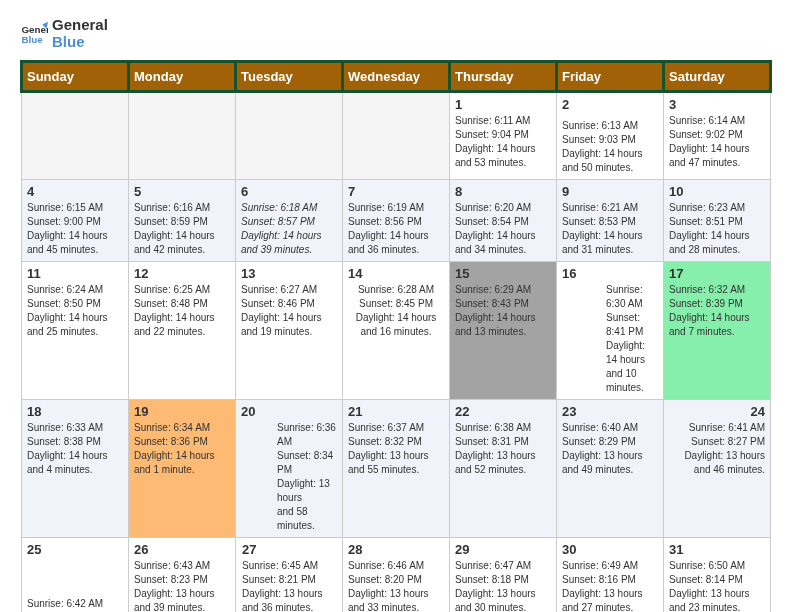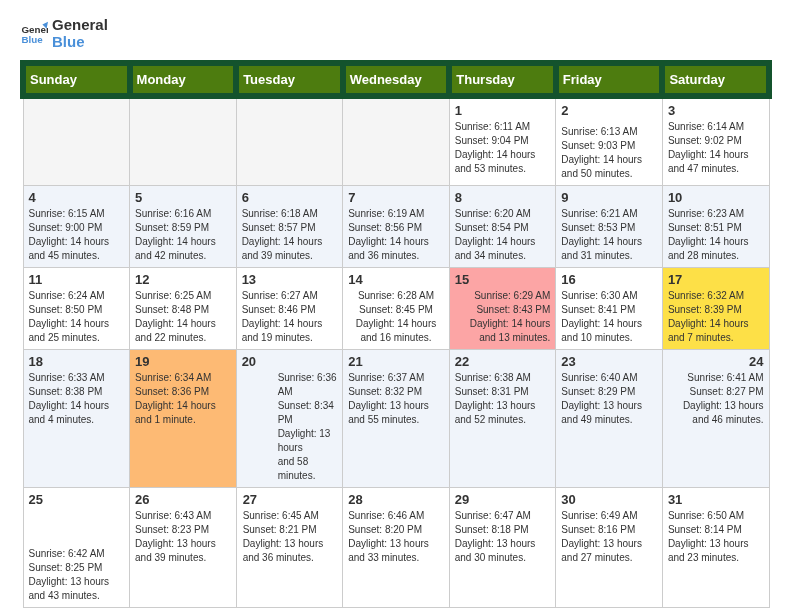--- a/index.html
+++ b/index.html
@@ -36,27 +36,27 @@
     .location {
       font-size: 16px;
       color: #444;
     }
     table {
       width: 100%;
       border-collapse: collapse;
       table-layout: fixed;
     }
     th {
-      background-color: #4d7c0f;
+      background-color: #a16207;
       color: #fff;
       font-size: 13px;
       font-weight: bold;
       padding: 6px 4px;
       text-align: left;
-      border: 6px solid #14532d;
+      border: 3px solid #14532d;
     }
     td {
       vertical-align: top;
       border: 1px solid #ccc;
       padding: 4px 5px;
       font-size: 10.5px;
       color: #333;
       height: 80px;
       background: #fff;
     }
@@ -151,21 +151,21 @@
         </td>
         <td style="background: rgb(240, 244, 250);">
           <span class="day-number">5</span>
           <div class="day-info" style="white-space: pre-line;">Sunrise: 6:16 AM
 Sunset: 8:59 PM
 Daylight: 14 hours
 and 42 minutes.</div>
         </td>
         <td style="background: rgb(240, 244, 250);">
           <span class="day-number">6</span>
-          <div class="day-info" style="white-space: pre-line;">Sunrise: 6:18 AM
+          <div class="day-info" style="white-space: pre-line; font-style: italic;">Sunrise: 6:18 AM
 Sunset: 8:57 PM
 Daylight: 14 hours
 and 39 minutes.</div>
         </td>
         <td style="background: rgb(240, 244, 250);">
           <span class="day-number">7</span>
           <div class="day-info" style="white-space: pre-line;">Sunrise: 6:19 AM
 Sunset: 8:56 PM
 Daylight: 14 hours
 and 36 minutes.</div>
@@ -214,35 +214,35 @@
 Daylight: 14 hours
 and 19 minutes.</div>
         </td>
         <td style="background: rgb(255, 255, 255);">
           <span class="day-number">14</span>
           <div class="day-info" style="white-space: pre-line; text-align: center;">Sunrise: 6:28 AM
 Sunset: 8:45 PM
 Daylight: 14 hours
 and 16 minutes.</div>
         </td>
-        <td style="background: #fca5a5;">
+        <td style="background: #a3a3a3;">
           <span class="day-number">15</span>
-          <div class="day-info" style="white-space: pre-line; text-align: right;">Sunrise: 6:29 AM
+          <div class="day-info" style="white-space: pre-line;">Sunrise: 6:29 AM
 Sunset: 8:43 PM
 Daylight: 14 hours
 and 13 minutes.</div>
         </td>
         <td style="background: rgb(255, 255, 255);">
           <span class="day-number">16</span>
-          <div class="day-info" style="white-space: pre-line;">Sunrise: 6:30 AM
+          <div class="day-info" style="white-space: pre-line; margin-left: 44px;">Sunrise: 6:30 AM
 Sunset: 8:41 PM
 Daylight: 14 hours
 and 10 minutes.</div>
         </td>
-        <td style="background: #fde047;">
+        <td style="background: #86efac;">
           <span class="day-number">17</span>
           <div class="day-info" style="white-space: pre-line;">Sunrise: 6:32 AM
 Sunset: 8:39 PM
 Daylight: 14 hours
 and 7 minutes.</div>
         </td>
       </tr>
       <tr>
         <td style="background: rgb(240, 244, 250);">
           <span class="day-number">18</span>

